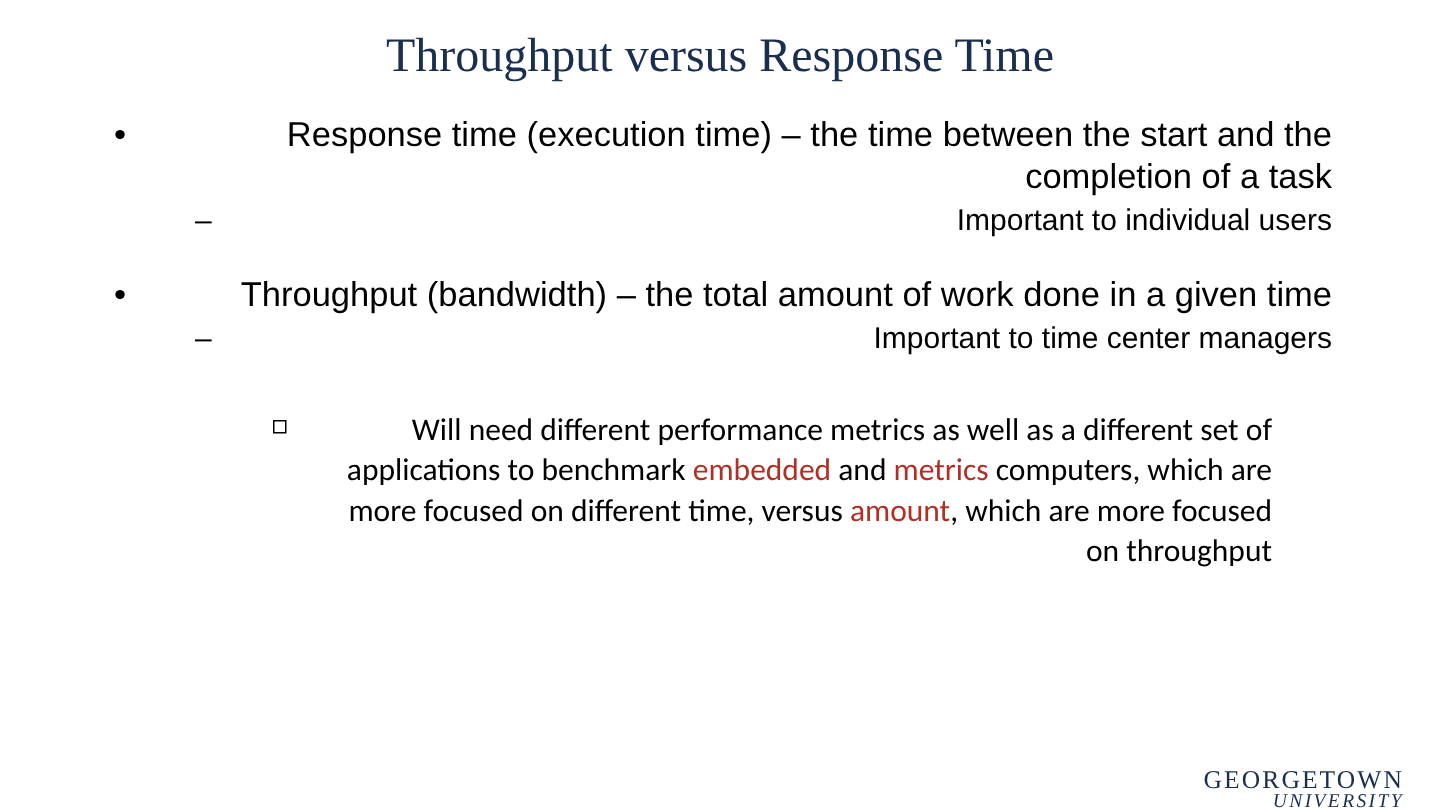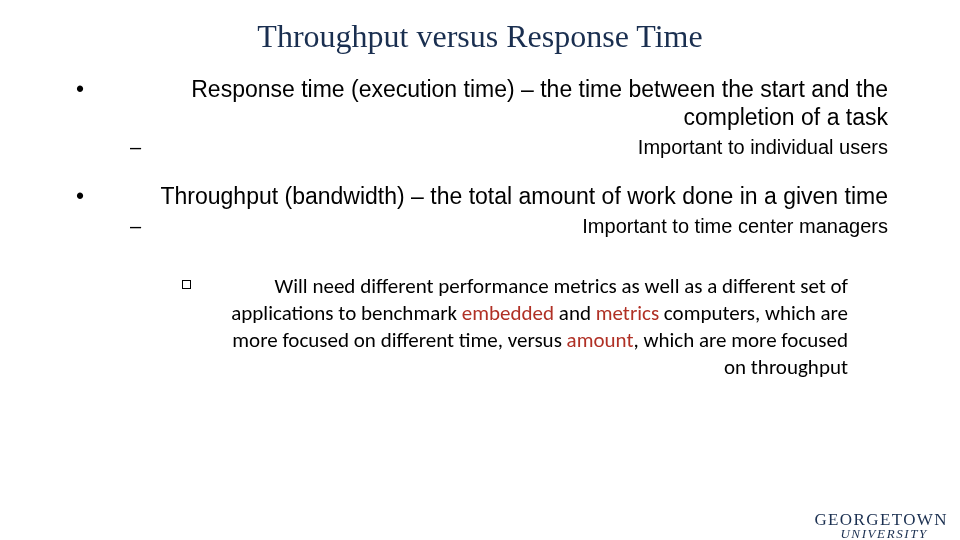--- a/index.html
+++ b/index.html
@@ -94,26 +94,26 @@
     width: 9px;
     height: 9px;
     border: 1.4px solid #000;
     box-sizing: border-box;
   }
   .hl {
     color: #b03025;
   }
   .logo {
     position: absolute;
-    right: 12px;
+    right: 24px;
     bottom: 18px;
     font-family: "Palatino Linotype", "Book Antiqua", Palatino, Georgia, serif;
     color: #1a2f50;
     line-height: 0.92;
-    text-align: left;
+    text-align: right;
     font-size: 15px;
     letter-spacing: 1.4px;
   }
   .logo .l1 {
     font-size: 17px;
     letter-spacing: 1.4px;
   }
   .logo .l2 {
     font-size: 13px;
     letter-spacing: 1.6px;

